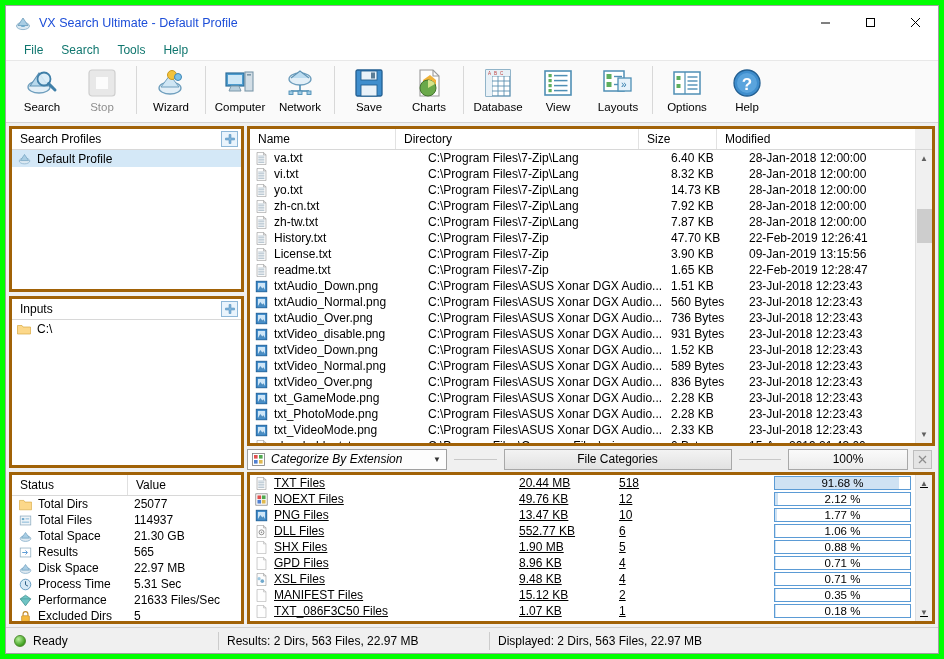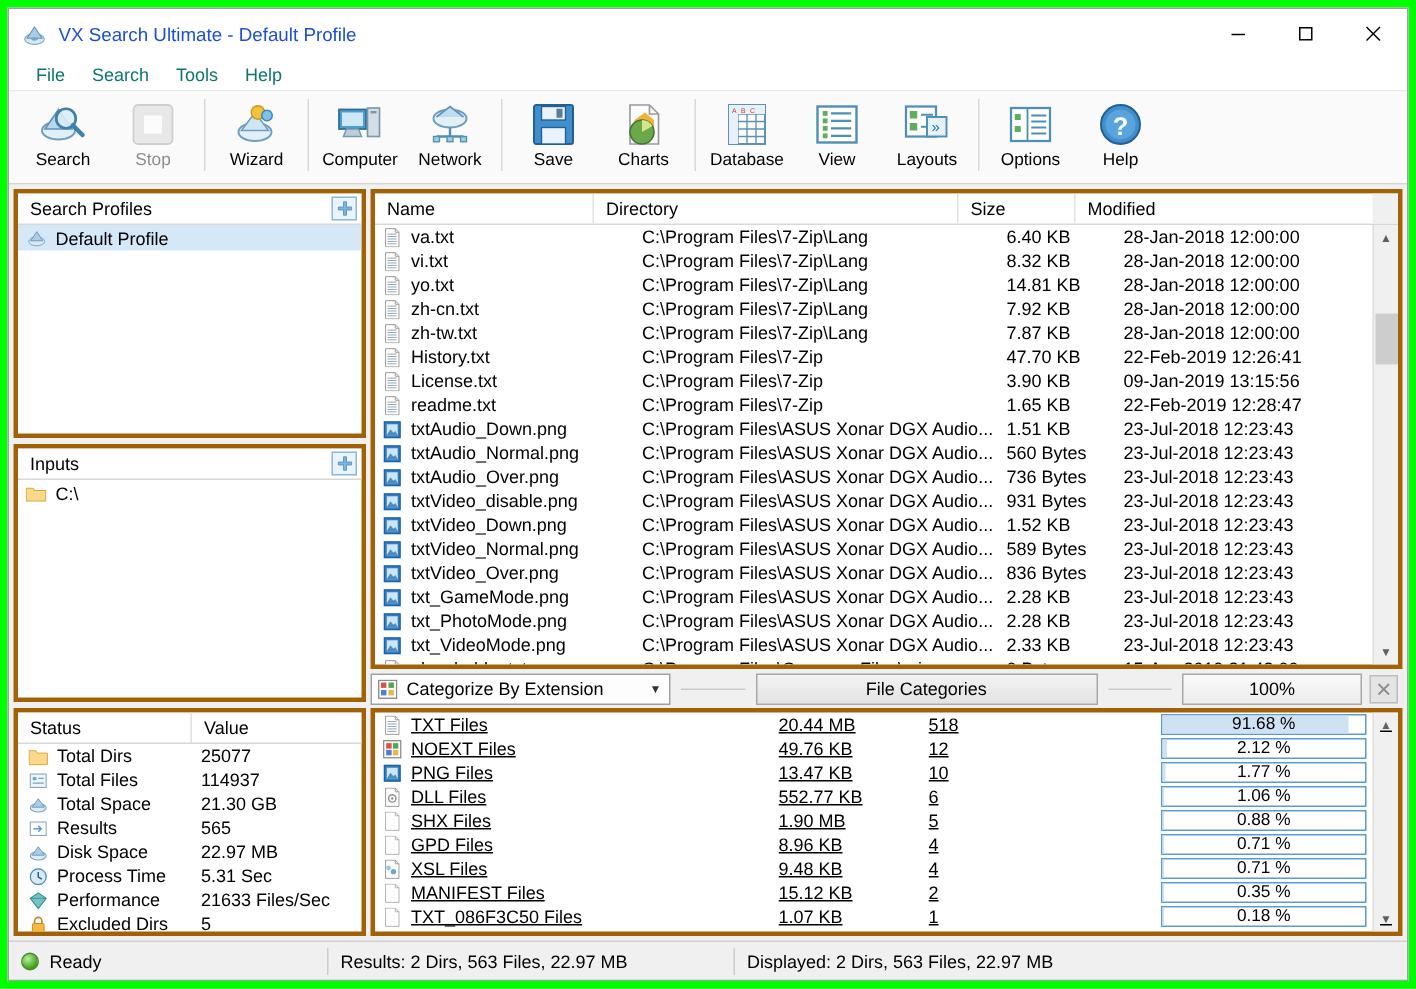--- a/index.html
+++ b/index.html
@@ -153,21 +153,21 @@
     height: 26px; min-height: 26px;
     background: #f0f0f0;
     display: flex; align-items: center;
     gap: 0;
     padding: 2px 0;
   }
   .combo {
     width: 200px; height: 21px;
     border: 1px solid #a0a0a0; background: #fdfdfd;
     display: flex; align-items: center;
-    font-size: 12px; position: relative;
+    font-size: 12px; position: relative; font-style: italic;
   }
   .combo .cico { width: 14px; height: 13px; margin: 0 5px 0 4px; flex: none; }
   .combo .carrow {
     position: absolute; right: 0; top: 0; width: 18px; height: 19px;
     display: flex; align-items: center; justify-content: center;
     font-size: 8px; color: #333;
   }
   .hline { flex: 1; height: 1px; background: #c8c8c8; margin: 0 7px; }
   .cat-tab {
     width: 228px; height: 21px;
@@ -641,21 +641,21 @@
                       <line x1="4" y1="5" x2="11.5" y2="5" stroke="#8fa7b8" stroke-width="0.8"></line>
                       <line x1="4" y1="7" x2="11.5" y2="7" stroke="#8fa7b8" stroke-width="0.8"></line>
                       <line x1="4" y1="9" x2="11.5" y2="9" stroke="#8fa7b8" stroke-width="0.8"></line>
                       <line x1="4" y1="11" x2="11.5" y2="11" stroke="#8fa7b8" stroke-width="0.8"></line>
                       <line x1="4" y1="13" x2="11.5" y2="13" stroke="#8fa7b8" stroke-width="0.8"></line>
                     </svg>
                   </span>
                   <span>yo.txt</span>
                 </span>
                 <span class="c-dir">C:\Program Files\7-Zip\Lang</span>
-                <span class="c-size">14.81 KB</span>
+                <span class="c-size">14.73 KB</span>
                 <span class="c-mod">28-Jan-2018 12:00:00</span>
               </div>
               <div class="frow">
                 <span class="c-name">
                   <span class="fico">
                     <svg width="13" height="13" viewBox="0 0 16 16">
                       <path d="M2.5 0.5h8l3 3v12h-11z" fill="#fdfdfd" stroke="#9a9a9a" stroke-width="0.8"></path>
                       <path d="M10.5 0.5v3h3" fill="none" stroke="#9a9a9a" stroke-width="0.8"></path>
                       <line x1="4" y1="5" x2="11.5" y2="5" stroke="#8fa7b8" stroke-width="0.8"></line>
                       <line x1="4" y1="7" x2="11.5" y2="7" stroke="#8fa7b8" stroke-width="0.8"></line>

